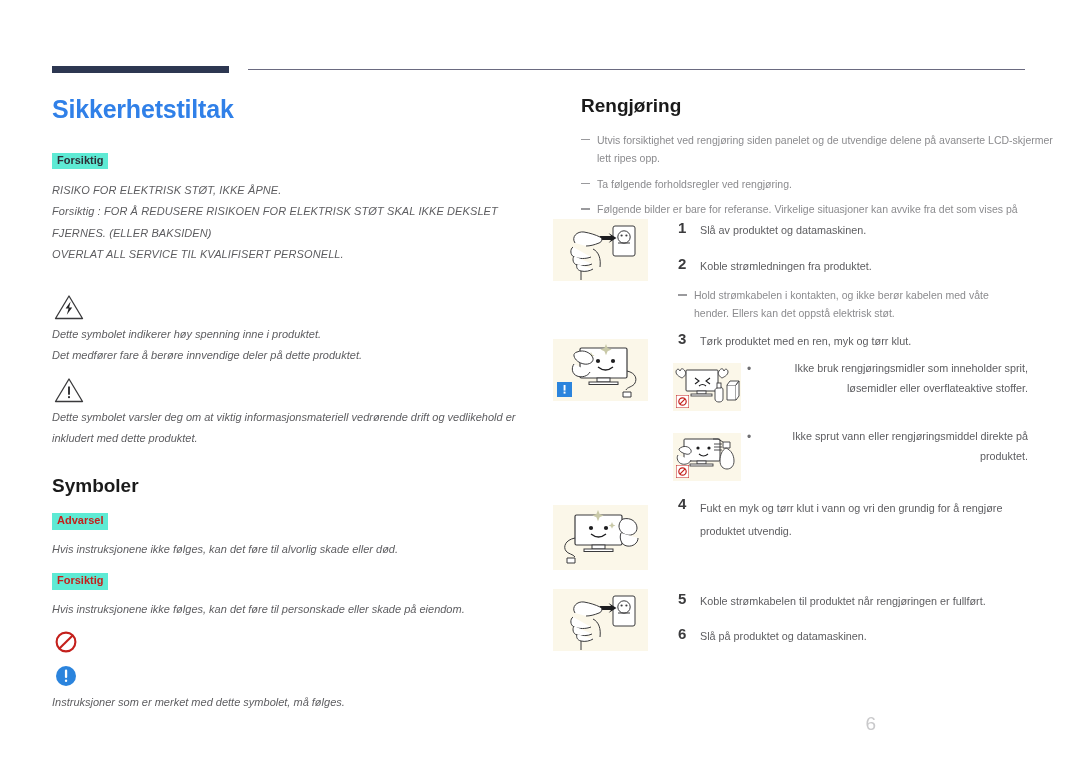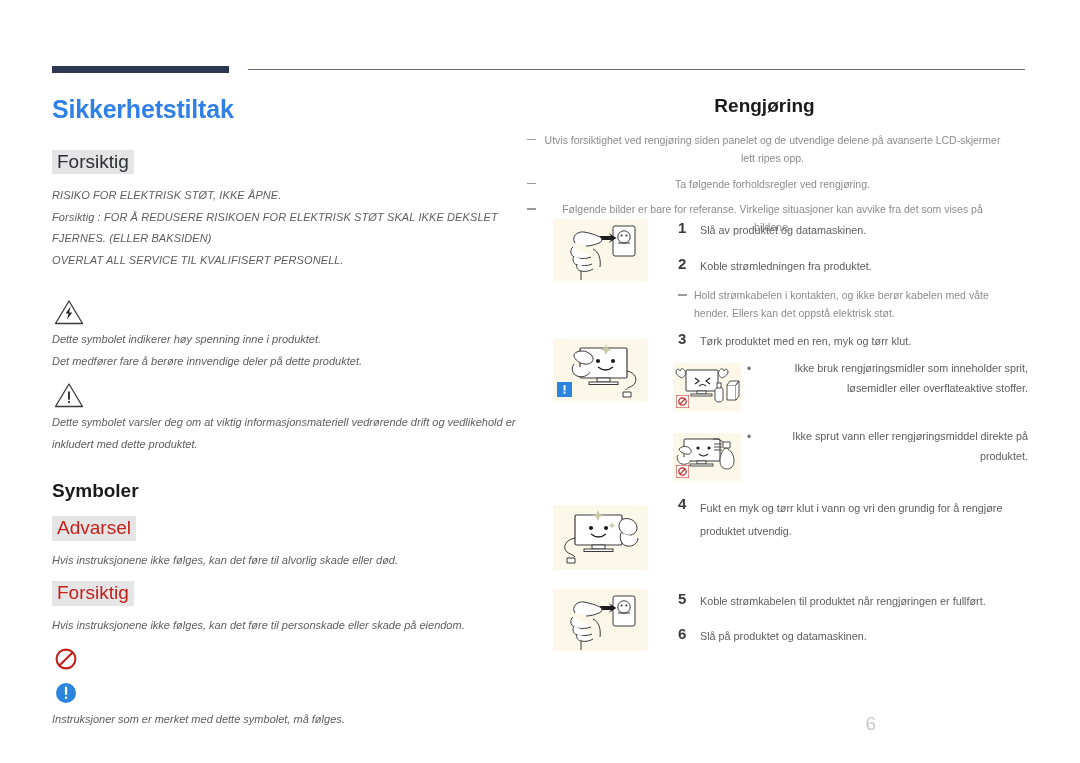--- a/index.html
+++ b/index.html
@@ -13,41 +13,41 @@
   }
   .page{position:absolute;left:0;top:0;width:928px;height:763px;}
 
   
   .header-rule{position:absolute;left:52px;top:66px;width:973px;height:10px;}
   .header-rule .bar{position:absolute;left:0;top:0;width:177px;height:7px;background:#2d3751;}
   .header-rule .line{position:absolute;left:196px;top:3px;width:777px;height:1px;background:#6a6a80;}
 
   
   .col-left{position:absolute;left:52px;top:96px;width:480px;}
-  .col-right{position:absolute;left:527px;top:96px;width:475px;text-align:center;}
+  .col-right{position:absolute;left:581px;top:96px;width:475px;}
 
   
   h1.doc-title{
     font-size:25px;font-weight:bold;color:#3080e8;
     margin:0 0 26px 0;letter-spacing:-0.2px;line-height:1.1;
   }
   h2.sec-title{
     font-size:19px;font-weight:bold;color:#1a1a1a;
     margin:0 0 14px 0;line-height:1.1;
   }
   h2.sec-title-right{
     font-size:19px;font-weight:bold;color:#1a1a1a;
     margin:0 0 14px 0;line-height:1.1;
   }
 
   
   .hl{
     display:inline-block;
-    background:#e5e5e5;
-    font-size:19px;font-weight:normal;
+    background:#5eead4;
+    font-size:11px;font-weight:bold;
     padding:2px 5px 3px 5px;
     line-height:1.05;
   }
   .hl.dark{color:#2e2e36;}
   .hl.red{color:#c4201c;}
   .hl-wrap{margin:0 0 11px 0;}
   .hl-wrap.tight{margin-bottom:9px;}
 
   
   p.body{

